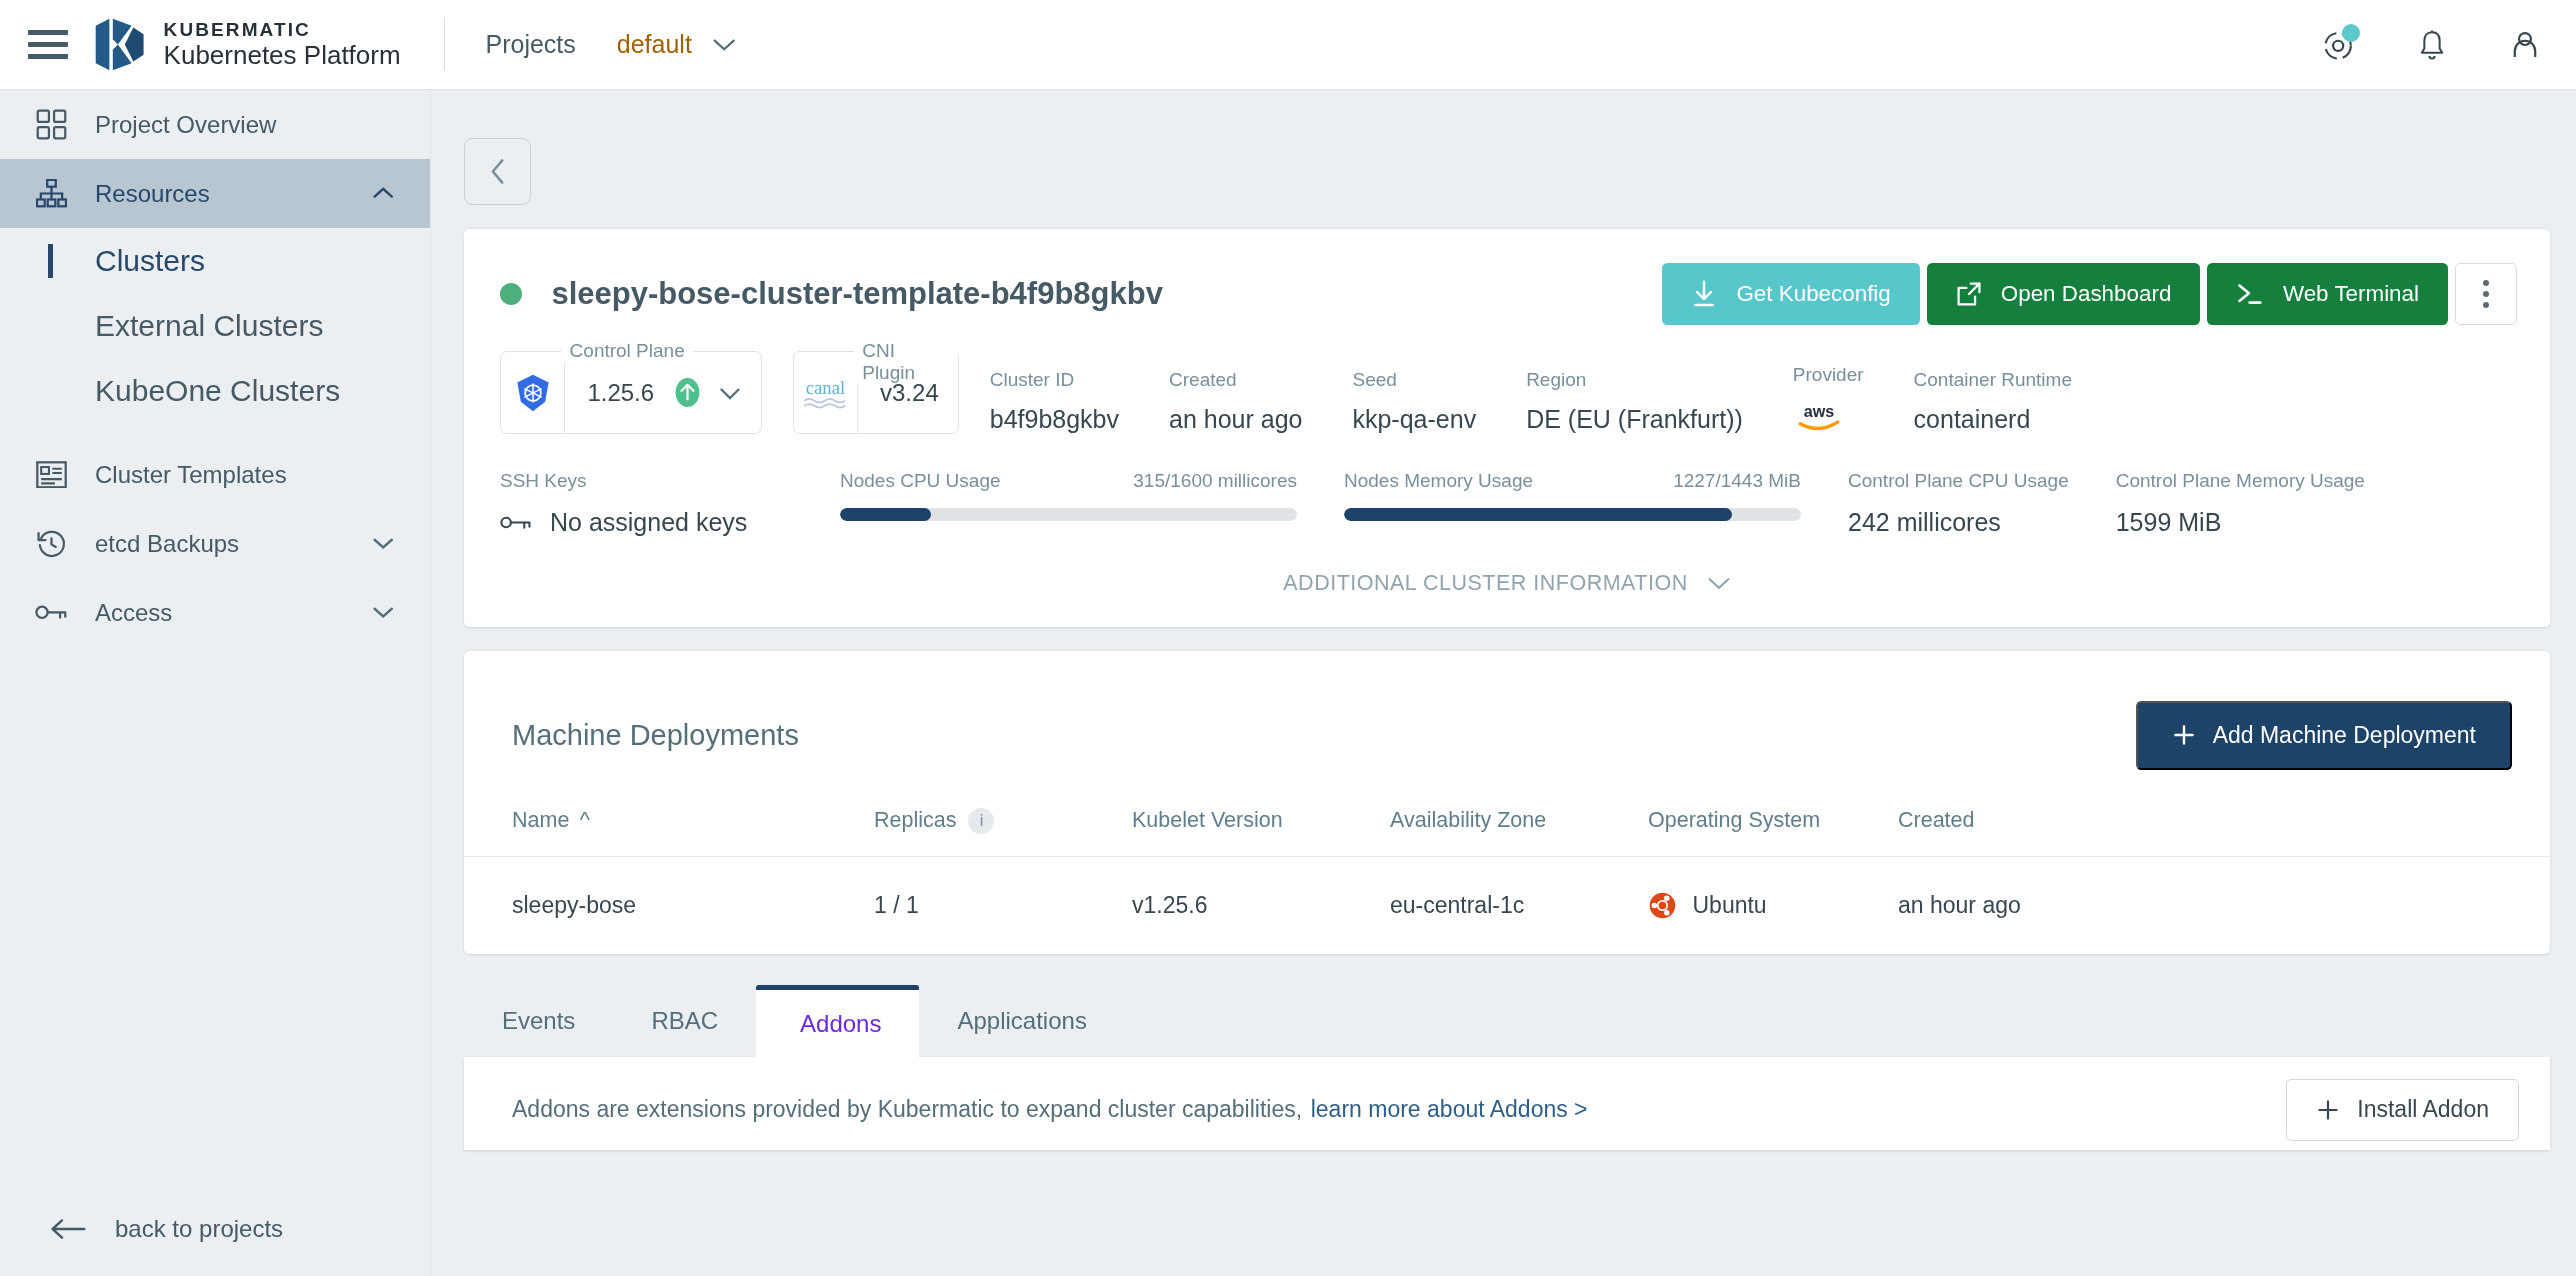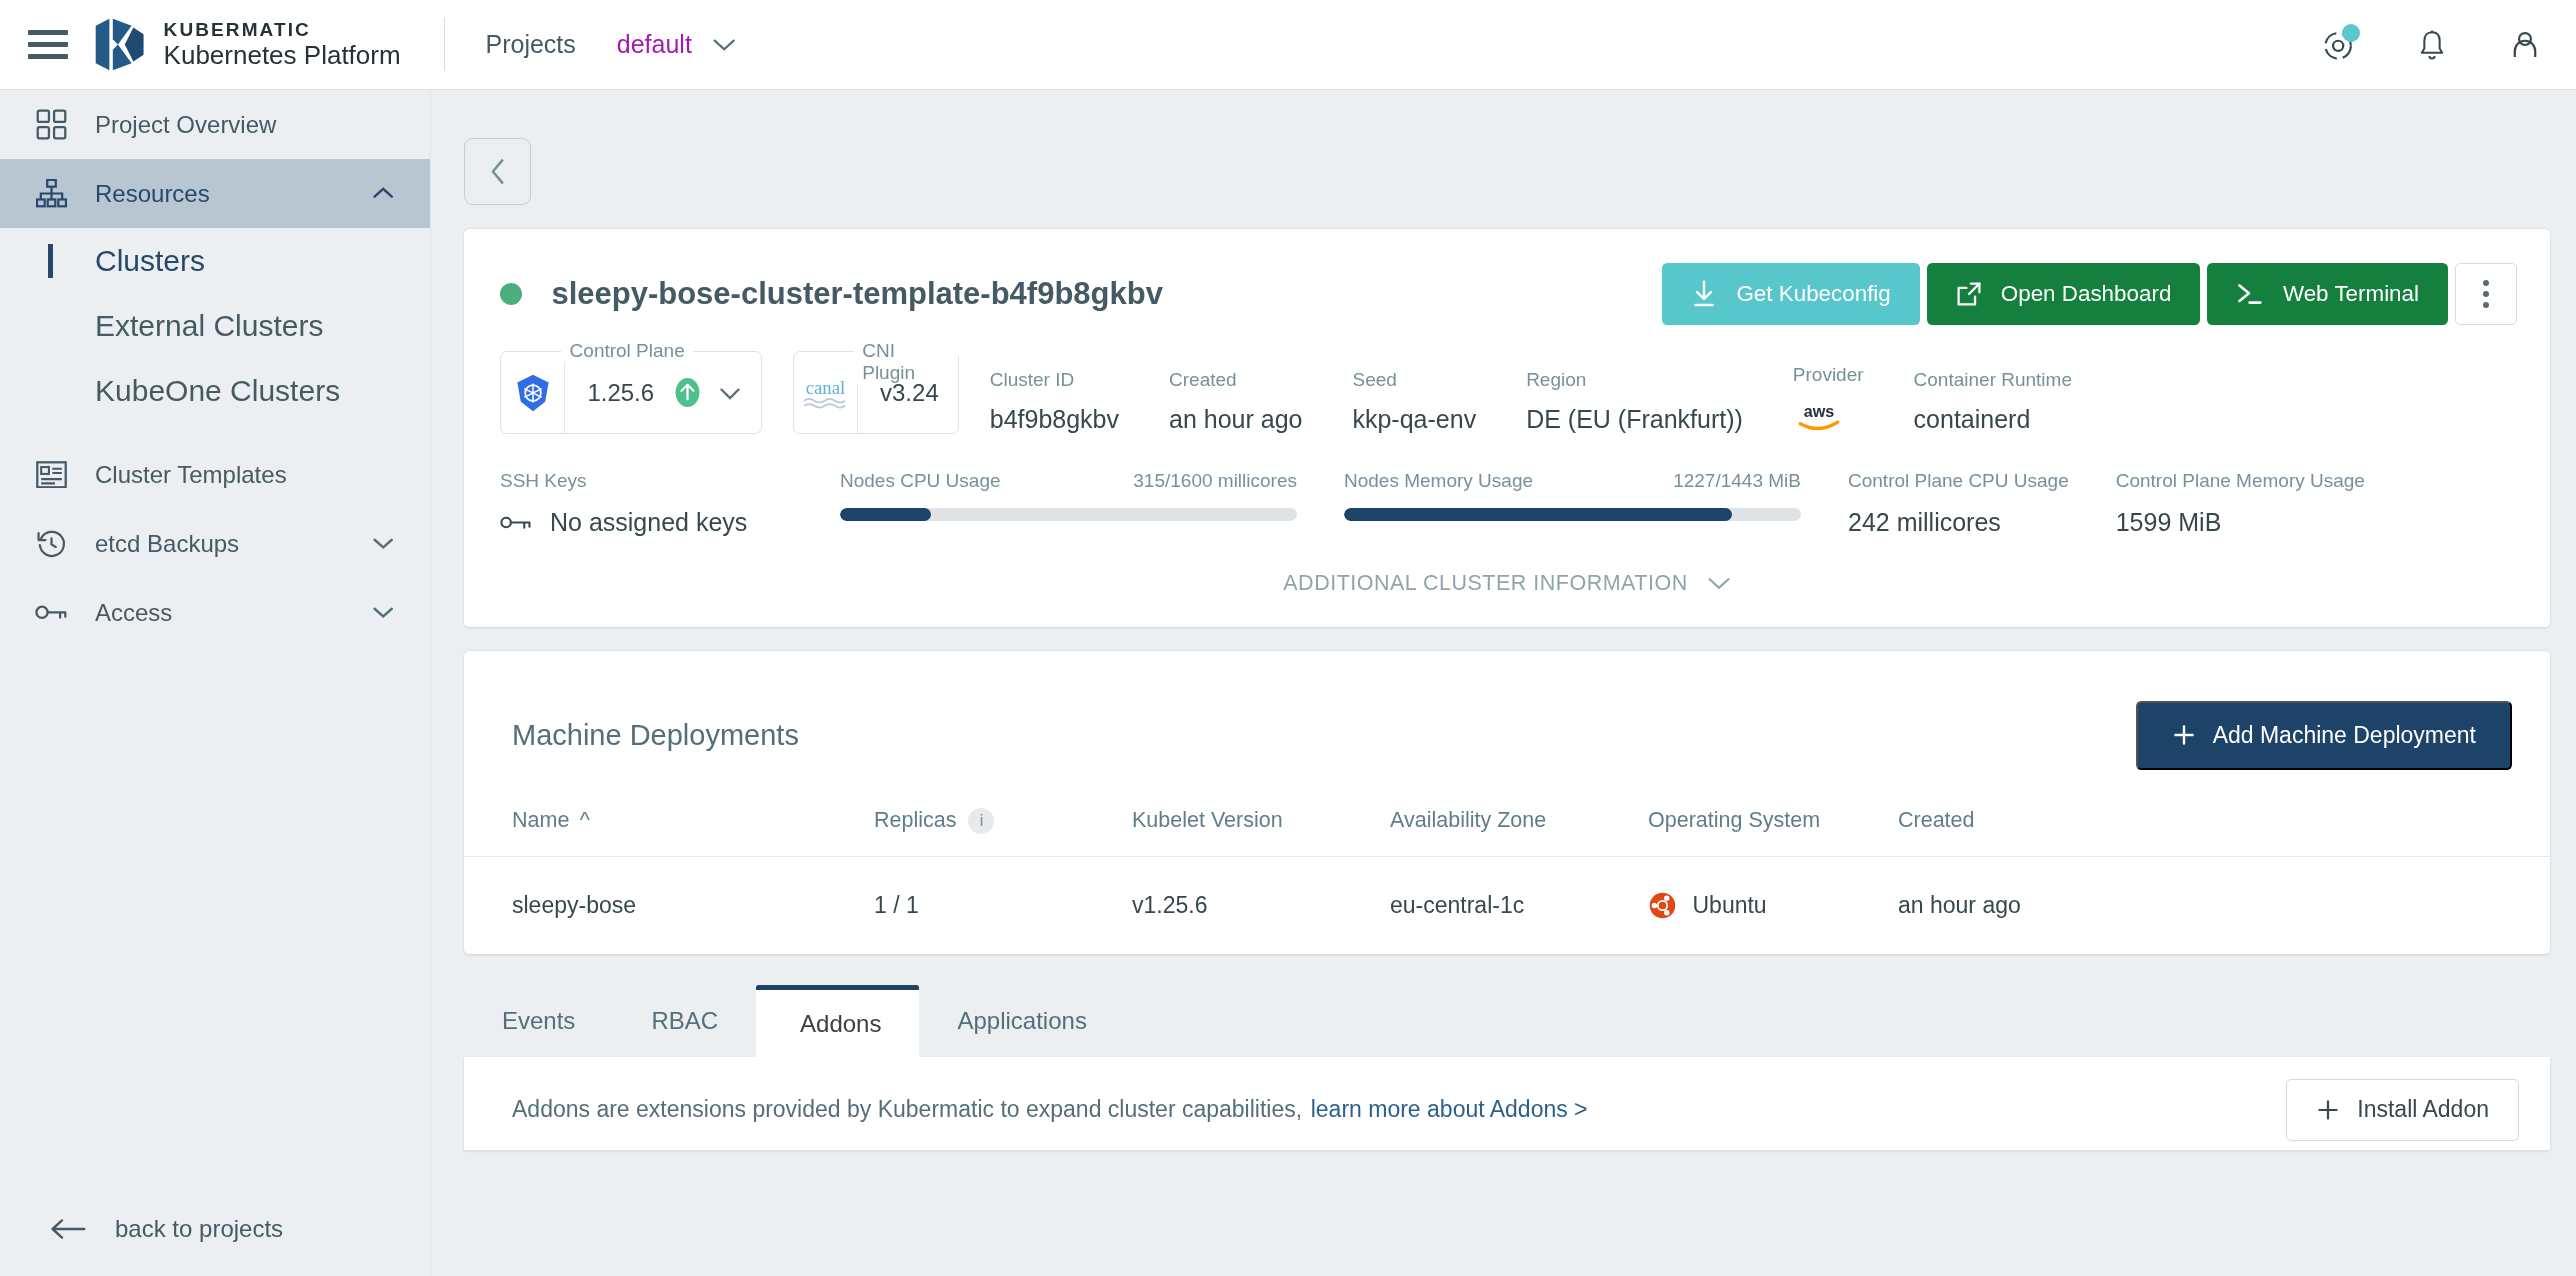--- a/index.html
+++ b/index.html
@@ -35,21 +35,21 @@
 
   .topbar-divider {
     width: 0.9px; height: 53px; background: #dadde0;
     margin-left: 43px; margin-right: 41px;
   }
   .projects-label { font-size: 25px; color: #455a64; }
   .project-select {
     display: flex; align-items: center; gap: 20.7px;
     margin-left: 41px; cursor: pointer;
   }
-  .project-select .pv { font-size: 25px; color: #a21caf; }
+  .project-select .pv { font-size: 25px; color: #a16207; }
 
   .topbar-right {
     position: absolute; right: 34px; top: 0; height: 90px;
     display: flex; align-items: center; gap: 59px;
   }
   .ticon { width: 34px; height: 34px; position: relative; cursor: pointer; display:block; }
   .badge-dot {
     position: absolute; right: -4.3px; top: -4.3px;
     width: 18px; height: 18px; border-radius: 50%; background: #5bc8cd;
   }
@@ -201,21 +201,21 @@
   .row-dot { width: 22.4px; height: 22.4px; border-radius: 50%; background: #4caf7d; }
   .os-cell { display: flex; align-items: center; gap: 15.5px; }
 
   
   .tabs { display: flex; margin: 31px 26px 0 33px; align-items: flex-end; height: 72px; }
   .tab {
     padding: 0 38px; height: 72px; display: flex; align-items: center;
     font-size: 24px; color: #546e7a; cursor: pointer;
   }
   .tab.active {
-    background: #fff; color: #404040; border-top: 5.2px solid #1e4369;
+    background: #fff; color: #6d28d9; border-top: 5.2px solid #1e4369;
     border-radius: 2.6px 2.6px 0 0;
     padding-left: 44px;
   }
 
   .addon-bar {
     background: #fff; margin: 0 26px 0 33px; height: 93px;
     display: flex; align-items: center; padding: 12px 31px 0 48px;
     box-shadow: 0 0.9px 2.6px rgba(0,0,0,.12);
   }
   .addon-text { font-size: 23px; color: #546e7a; }

